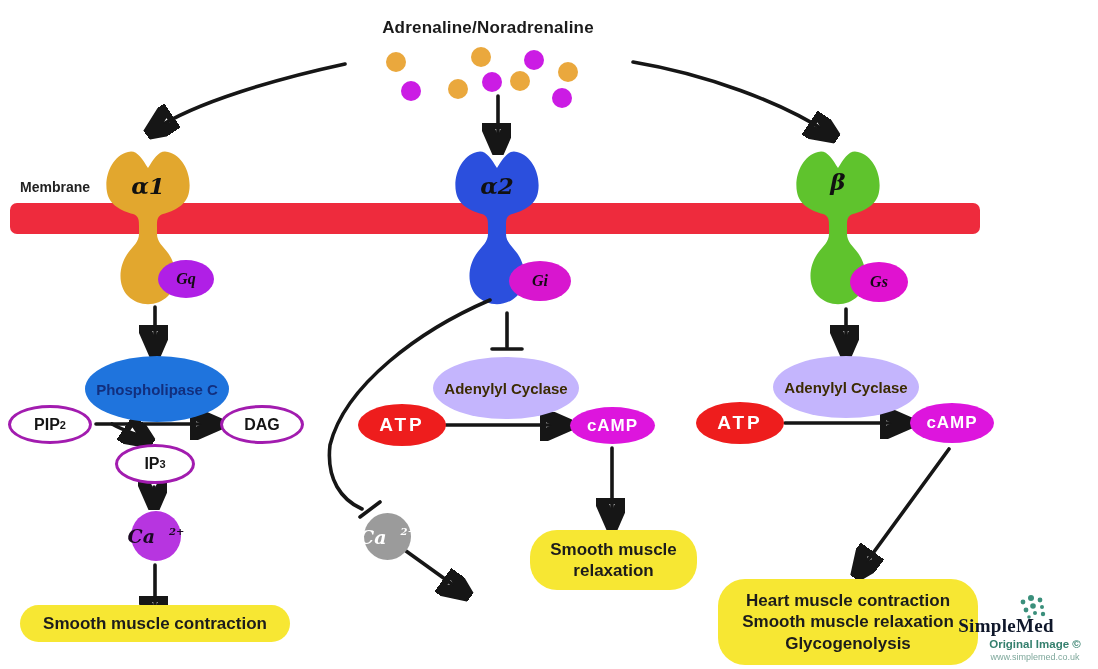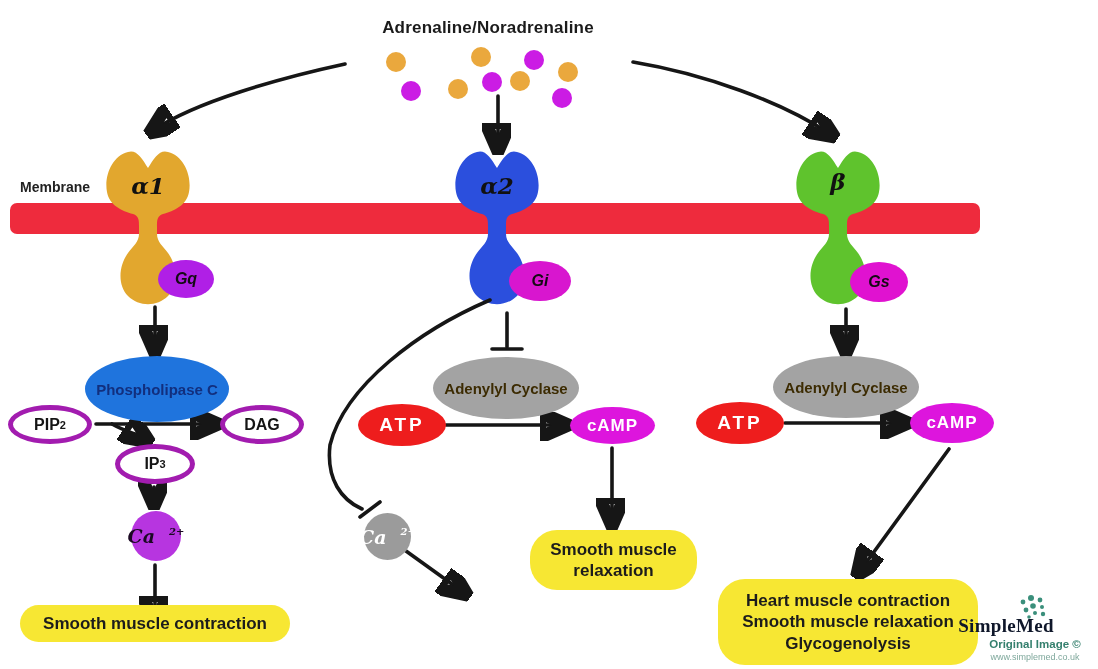--- a/index.html
+++ b/index.html
@@ -21,35 +21,35 @@
 
   .receptor-svg { width:100px; height:160px; z-index:2; }
   .receptor-alpha1 path { fill:#e2a72e; }
   .receptor-alpha2 path { fill:#2b4fdd; }
   .receptor-beta   path { fill:#5fc32d; }
 
   .receptor-label { z-index:4; font-family:"DejaVu Serif",serif; font-style:italic;
                     font-weight:bold; font-size:23px; color:#111; text-align:center; }
 
   .gprot { z-index:5; border-radius:50%; display:flex; align-items:center; justify-content:center;
-           font-family:Liberation Sans, sans-serif; font-style:italic; font-weight:bold;
+           font-family:Liberation Serif, serif; font-style:italic; font-weight:bold;
            font-size:16px; color:#140a14; }
   .gprot.gq { background:#b01fe6; }
   .gprot.gi { background:#d816cf; }
   .gprot.gs { background:#e012d0; }
 
   .node { z-index:4; display:flex; align-items:center; justify-content:center; text-align:center; }
   .ellipse { border-radius:50%; }
 
   .plc { background:#1f74dd; color:#122f7e; font-weight:bold; font-size:15px; }
-  .ac  { background:#a3a3a3; color:#3c2b02; font-weight:bold; font-size:15px; }
+  .ac  { background:#c4b5fd; color:#3c2b02; font-weight:bold; font-size:15px; }
   .atp { background:#ee1d1d; color:#ffffff; font-weight:bold; font-size:19px; letter-spacing:3px; }
   .camp{ background:#dd15dd; color:#ffffff; font-weight:bold; font-size:17px; letter-spacing:1px; }
 
-  .metabolite { background:#ffffff; border:5px solid #a21caf; border-radius:50%;
+  .metabolite { background:#ffffff; border:3px solid #a21caf; border-radius:50%;
                 color:#151515; font-weight:bold; font-size:16px; }
   .metabolite sub { font-size:11px; }
 
   .ca-circle { border-radius:50%; z-index:4; display:flex; align-items:center; justify-content:center;
                font-family:"DejaVu Serif",serif; font-style:italic; font-weight:bold; font-size:19px;gap:14px; }
   .ca-purple { background:#b735e0; color:#1a0822; }
   .ca-gray   { background:#9b9b9b; color:#ffffff; }
   .ca-circle sup { font-size:10px; margin-top:-10px; }
 
   .outcome { background:#f7e733; color:#1c1c1c; font-weight:bold; z-index:4;

